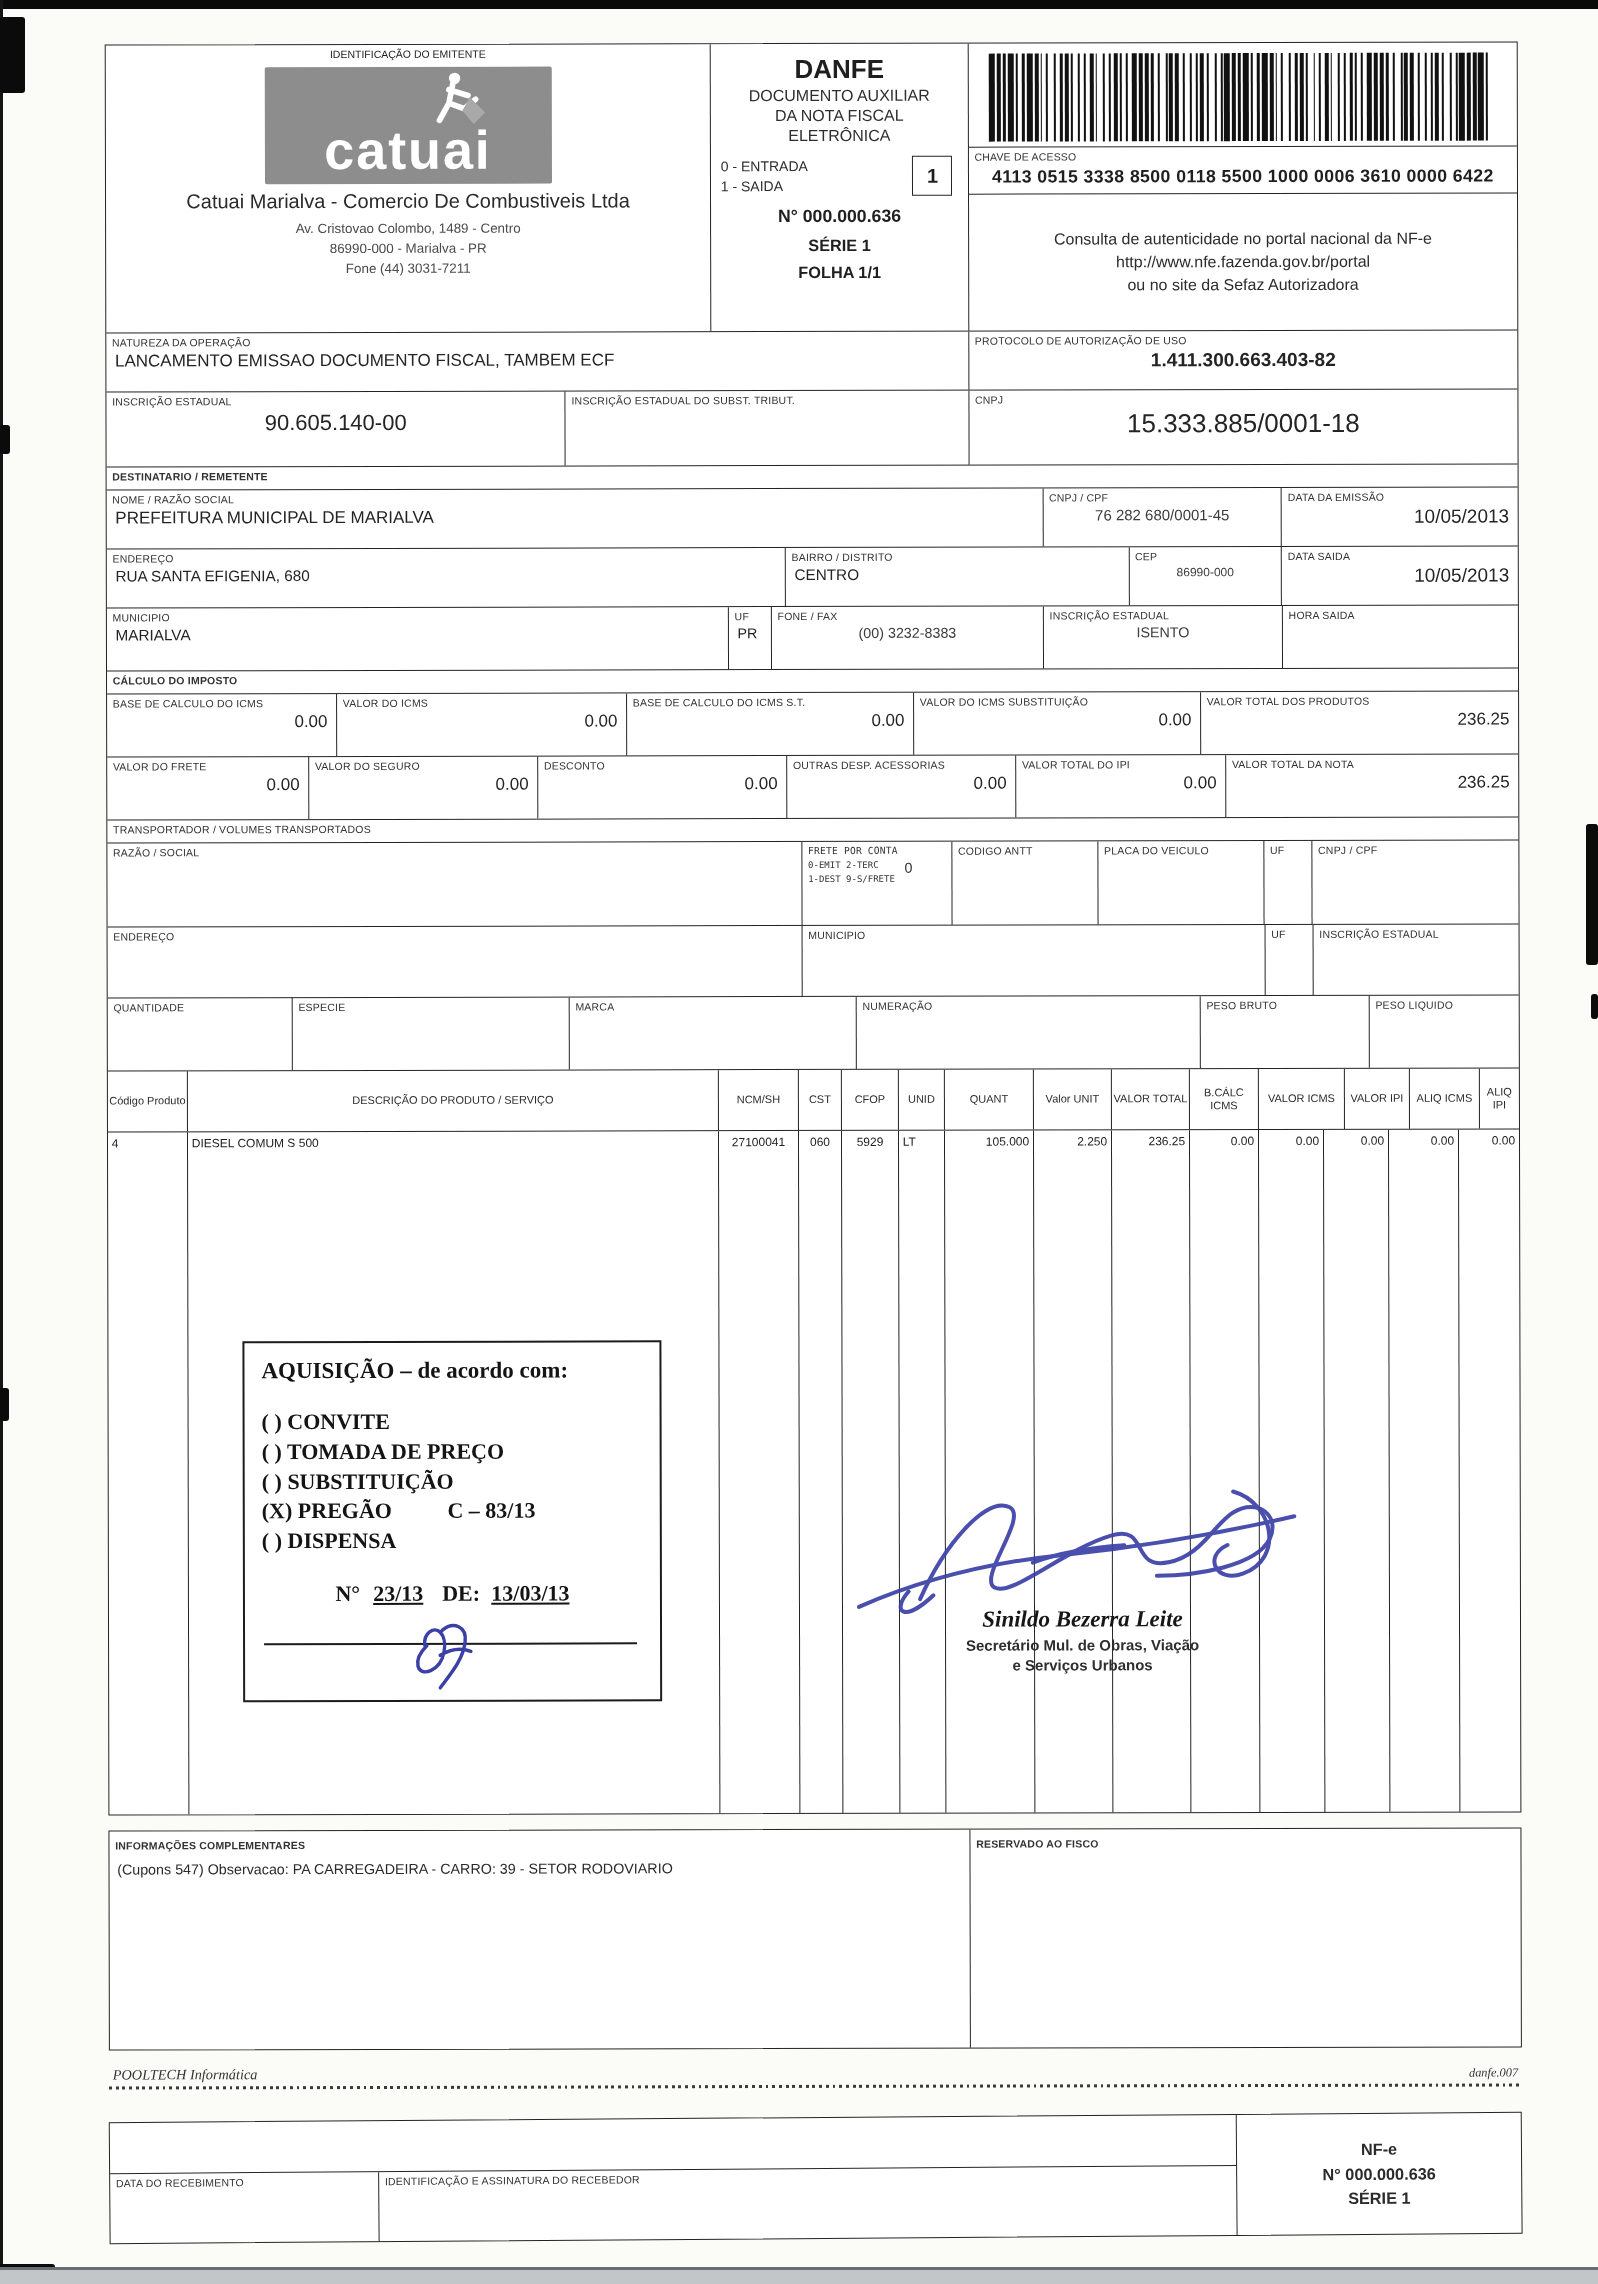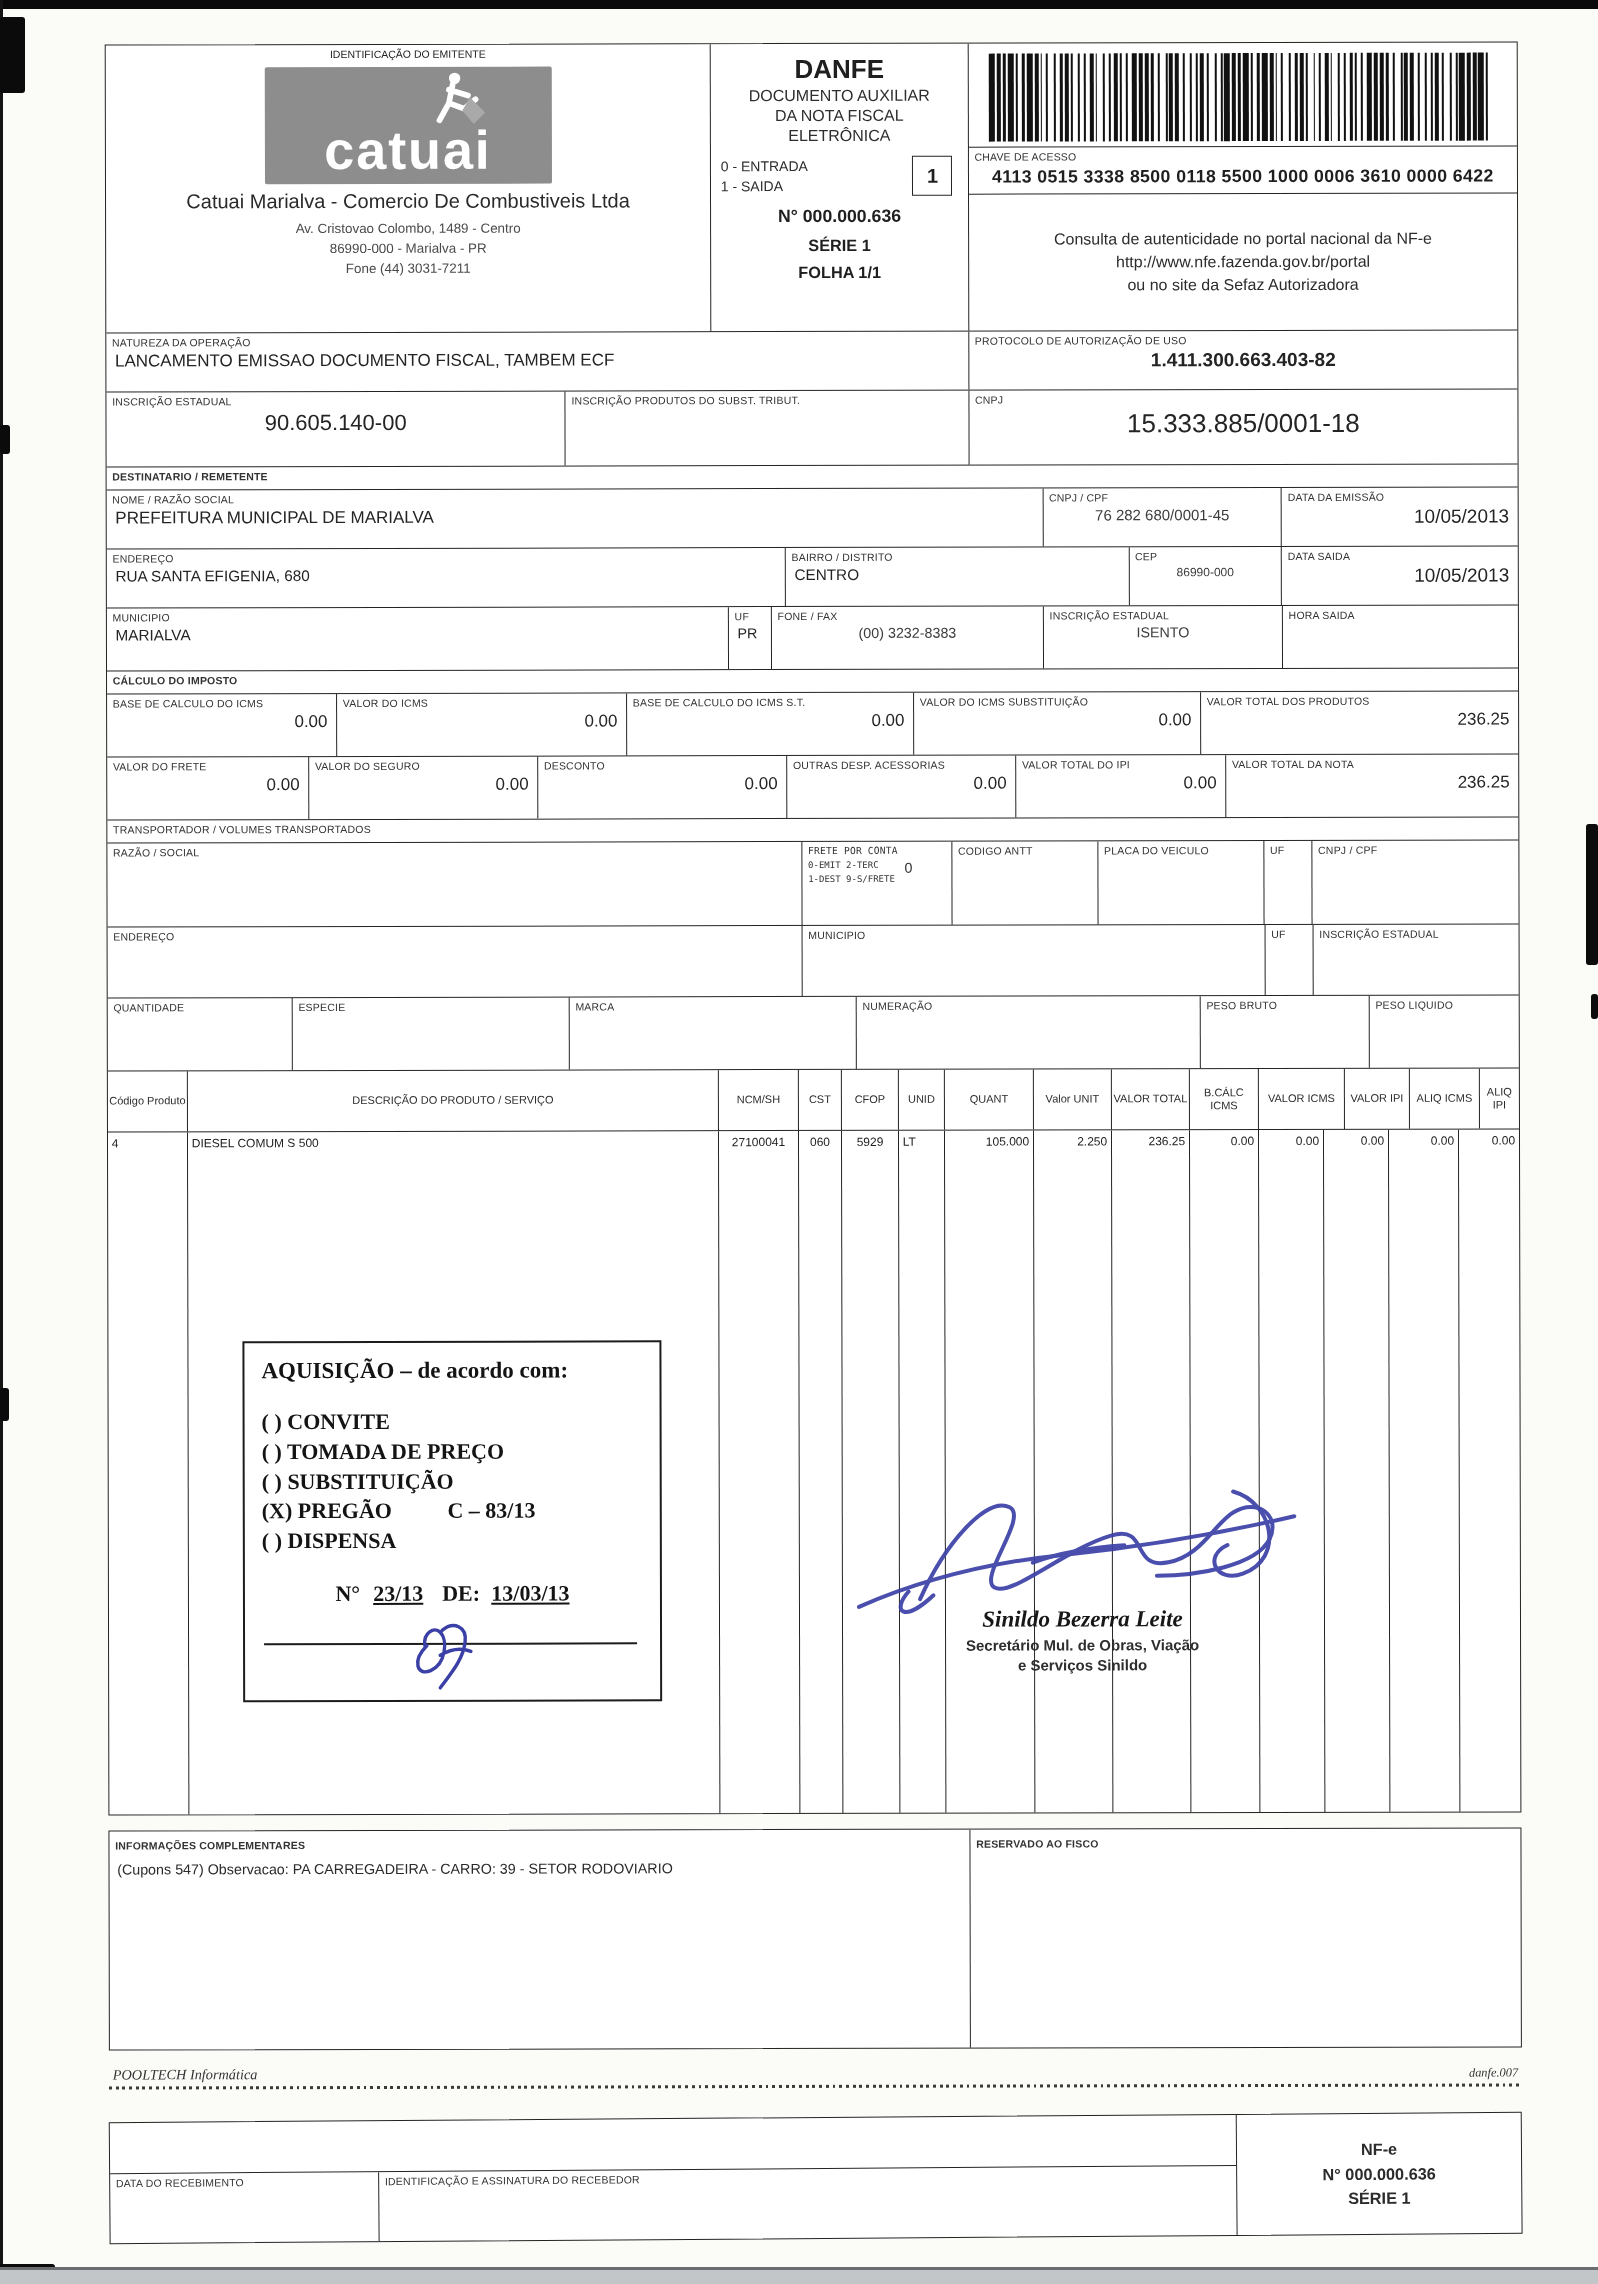--- a/index.html
+++ b/index.html
@@ -325,21 +325,21 @@
           <div class="val c" style="font-weight:bold;font-size:19px;">1.411.300.663.403-82</div>
         </div>
       </div>
 
       <div class="row bt" style="height:75px;">
         <div class="cell" style="width:459px;">
           <div class="lbl">INSCRIÇÃO ESTADUAL</div>
           <div class="val c big">90.605.140-00</div>
         </div>
         <div class="cell bl" style="width:404px;">
-          <div class="lbl">INSCRIÇÃO PRODUTOS DO SUBST. TRIBUT.</div>
+          <div class="lbl">INSCRIÇÃO ESTADUAL DO SUBST. TRIBUT.</div>
           <div class="val c"></div>
         </div>
         <div class="cell bl" style="width:550px;">
           <div class="lbl">CNPJ</div>
           <div class="val c" style="font-size:26px;">15.333.885/0001-18</div>
         </div>
       </div>
 
       <div class="row bt" style="height:23px;">
         <div class="lbl" style="font-weight:bold;">DESTINATARIO / REMETENTE</div>
@@ -614,21 +614,21 @@
               <path d="M6 178 C70 150 140 132 220 124 C320 114 410 96 462 84"></path>
               <path d="M70 170 C96 112 140 62 164 74 C184 84 130 148 148 158 C166 168 222 118 270 104 C310 92 290 140 330 132 C364 126 378 92 398 80 C424 64 448 84 436 108 C422 136 360 146 318 146"></path>
               <path d="M398 58 C440 70 452 128 408 144 C380 154 366 126 392 114"></path>
               <path d="M84 166 C52 196 40 182 58 162"></path>
               <path d="M188 132 C220 120 252 116 284 114"></path>
             </g>
           </svg>
           <div class="sig-name">Sinildo Bezerra Leite</div>
           <div class="sig-role">
             <div>Secretário Mul. de Obras, Viação</div>
-            <div>e Serviços Sinildo</div>
+            <div>e Serviços Urbanos</div>
           </div>
         </div>
       </div>
     </div>
 
     <div class="gap"></div>
 
     <div class="infobox">
       <div class="cell" style="width:860px;">
         <div class="lbl" style="font-weight:bold;padding-top:7.6px;">INFORMAÇÕES COMPLEMENTARES</div>

